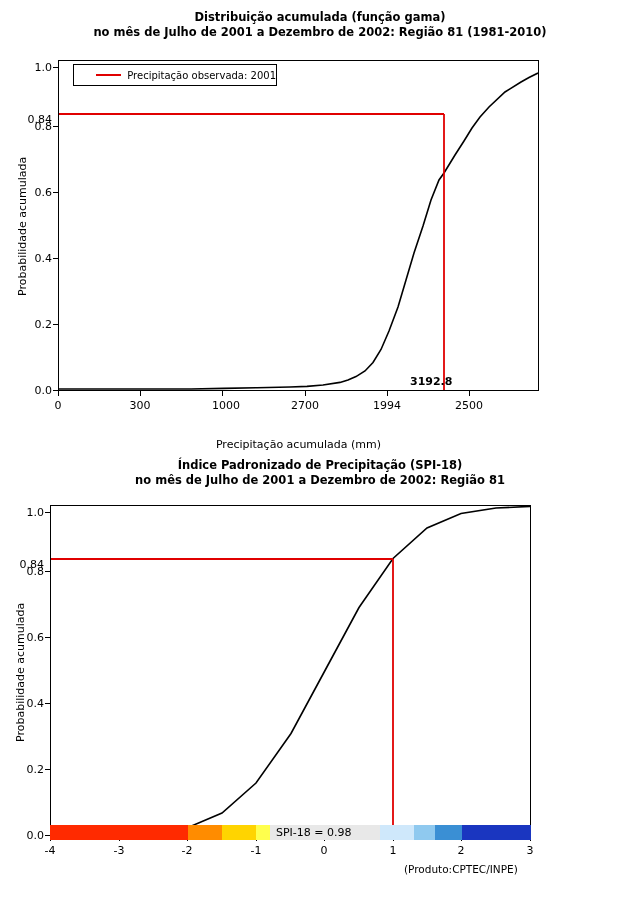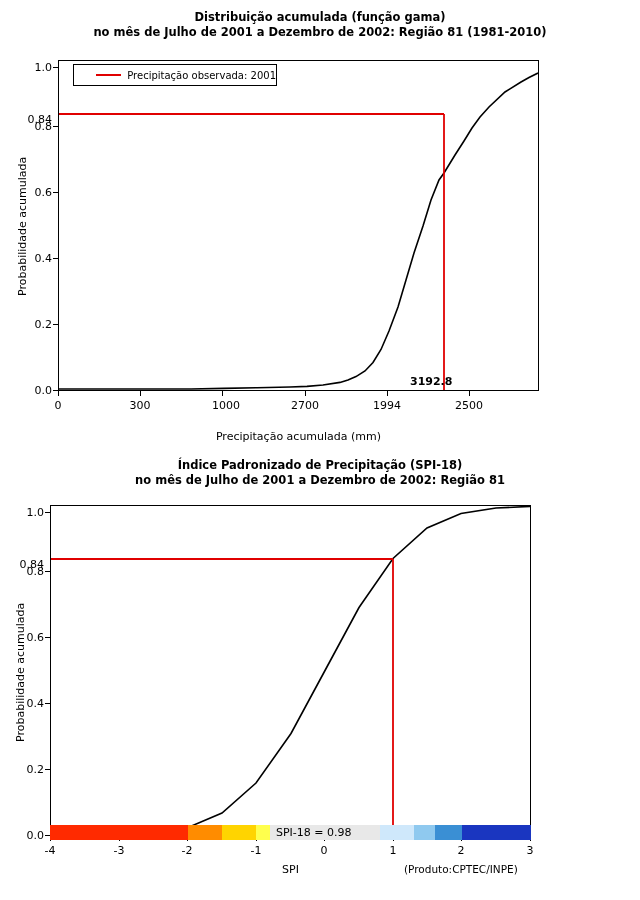--- a/index.html
+++ b/index.html
@@ -66,20 +66,21 @@
     font-size: 11px;
     transform: rotate(-90deg);
     transform-origin: left top;
     white-space: nowrap;
   }
   .xlabel {
     position: absolute;
     font-size: 11px;
     text-align: center;
     white-space: nowrap;
+    margin-top: 8px;
   }
   .tick-label {
     position: absolute;
     font-size: 11px;
     white-space: nowrap;
   }
   .ytick {
     text-align: right;
   }
   .axis-tick {
@@ -241,21 +242,20 @@
 
     <div class="tick-label" style="left:40px; top:392px; width:20px; text-align:center;">-4</div>
     <div class="tick-label" style="left:109px; top:392px; width:20px; text-align:center;">-3</div>
     <div class="tick-label" style="left:177px; top:392px; width:20px; text-align:center;">-2</div>
     <div class="tick-label" style="left:246px; top:392px; width:20px; text-align:center;">-1</div>
     <div class="tick-label" style="left:314px; top:392px; width:20px; text-align:center;">0</div>
     <div class="tick-label" style="left:383px; top:392px; width:20px; text-align:center;">1</div>
     <div class="tick-label" style="left:451px; top:392px; width:20px; text-align:center;">2</div>
     <div class="tick-label" style="left:520px; top:392px; width:20px; text-align:center;">3</div>
 
-    <div class="xlabel" style="left:50px; top:411px; width:481px;">SPI</div>
 
     <div class="note" style="left:404px; top:411px;">(Produto:CPTEC/INPE)</div>
 
     <div class="plot-frame" id="plot-bottom">
       <svg width="479" height="329" viewBox="0 0 479 329">
 
         <polyline fill="none" stroke="#000000" stroke-width="1.6" points="0,329 34,328.9 68,328.6 103,326.9 137,321.5 171,307 205,277 240,227.5 274,164.5 308,101.5 342,52.5 376,21.9 410,7.5 445,2.0 479,0.4"></polyline>
 
         <line x1="0" y1="53" x2="342" y2="53" stroke="#e00000" stroke-width="1.8"></line>
 

